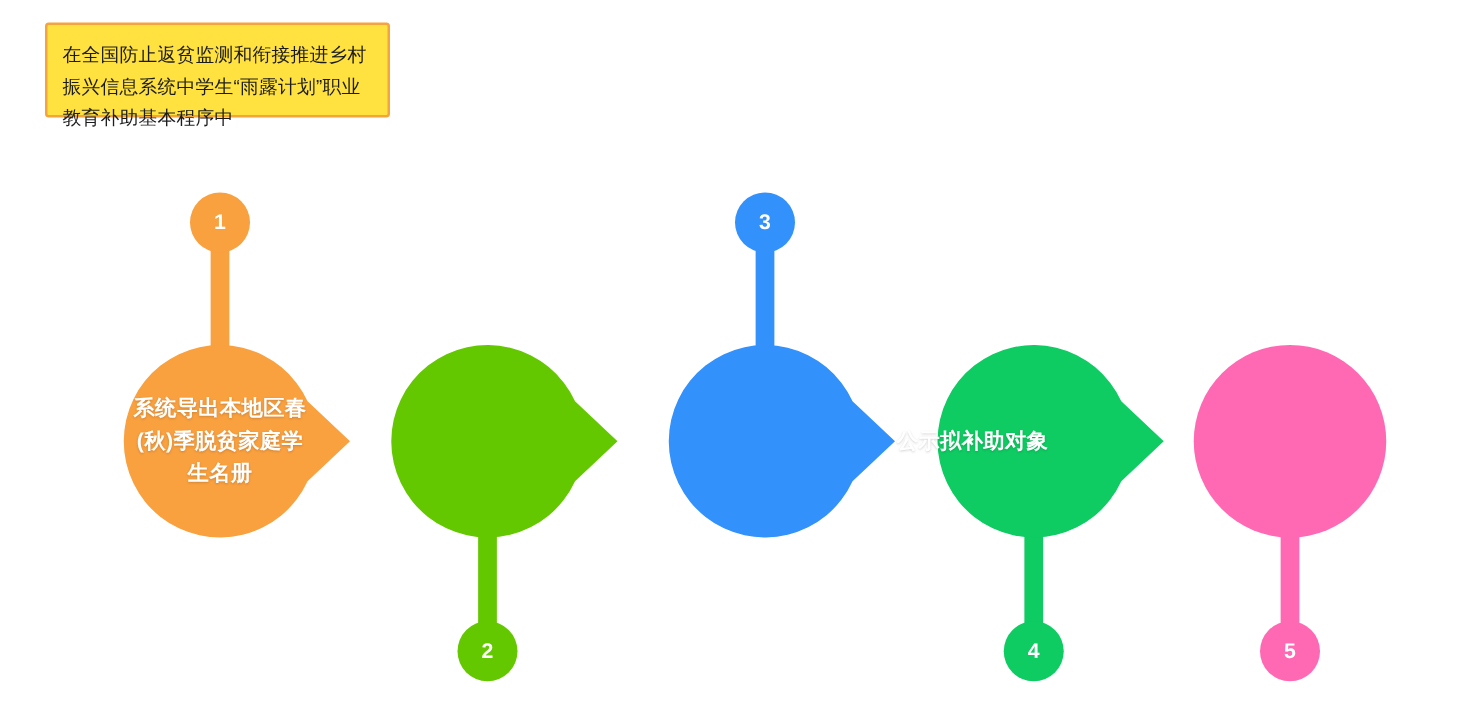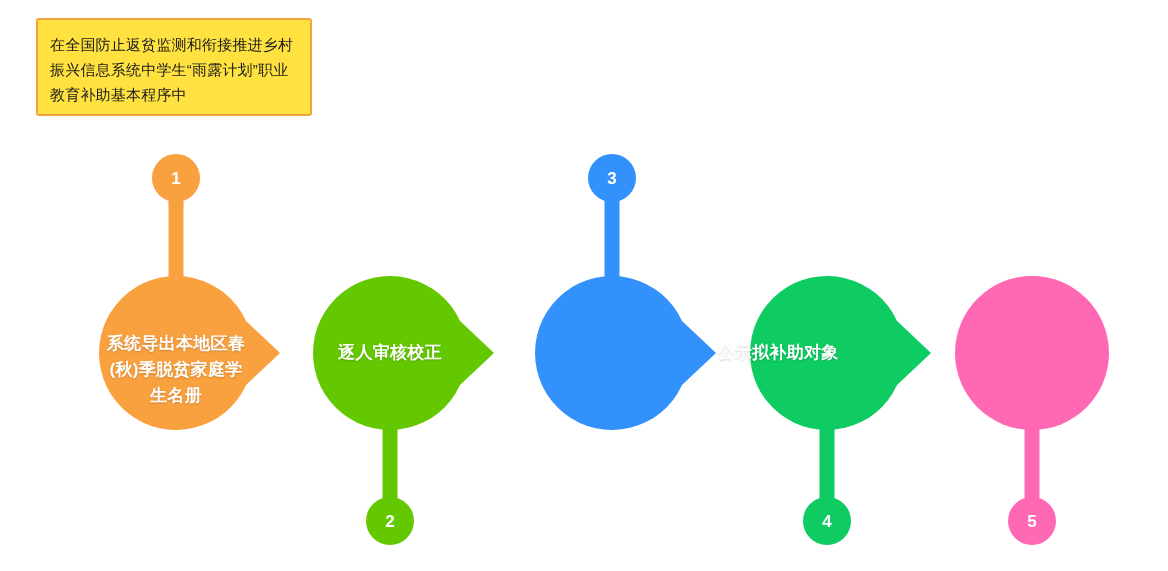--- a/index.html
+++ b/index.html
@@ -17,21 +17,21 @@
     background: #ffffff;
     overflow: hidden;
   }
 
   
   .caption-box {
     position: absolute;
     left: 36px;
     top: 18px;
     width: 276px;
-    height: 98px;
+    height: 76px;
     box-sizing: border-box;
     background: #FFE13F;
     border: 2px solid #F5A33C;
     border-radius: 3px;
     padding: 12px 10px 10px 12px;
   }
   .caption-text {
     font-size: 15px;
     line-height: 25px;
     color: #1b1b1b;
@@ -109,23 +109,22 @@
         </g>
         <g>
           <rect x="1024.5" y="353" width="15" height="168" fill="#FF69B4"></rect>
           <circle cx="1032" cy="521" r="24" fill="#FF69B4"></circle>
           <circle cx="1032" cy="353" r="77" fill="#FF69B4"></circle>
         </g>
       </svg>
   </div>
 
   <div id="labels-layer" style="position:absolute;left:0;top:0;width:1168px;height:571px;">
-      <div class="node-label" style="left: 176px; top: 370px;">系统导出本地区春(秋)季脱贫家庭学生名册</div>
+      <div class="node-label" style="left: 176px; top: 353px;">系统导出本地区春(秋)季脱贫家庭学生名册</div>
       <div class="badge-label" style="left: 176px; top: 178px;">1</div>
-      <div class="node-label" style="left: 390px; top: 353px;">逐人审核校正</div>
       <div class="badge-label" style="left: 390px; top: 521px;">2</div>
       <div class="badge-label" style="left: 612px; top: 178px;">3</div>
       <div class="node-label" style="left: 778px; top: 353px;">公示拟补助对象</div>
       <div class="badge-label" style="left: 827px; top: 521px;">4</div>
       <div class="badge-label" style="left: 1032px; top: 521px;">5</div>
     </div>
 
 </div>
 
 </body></html>

